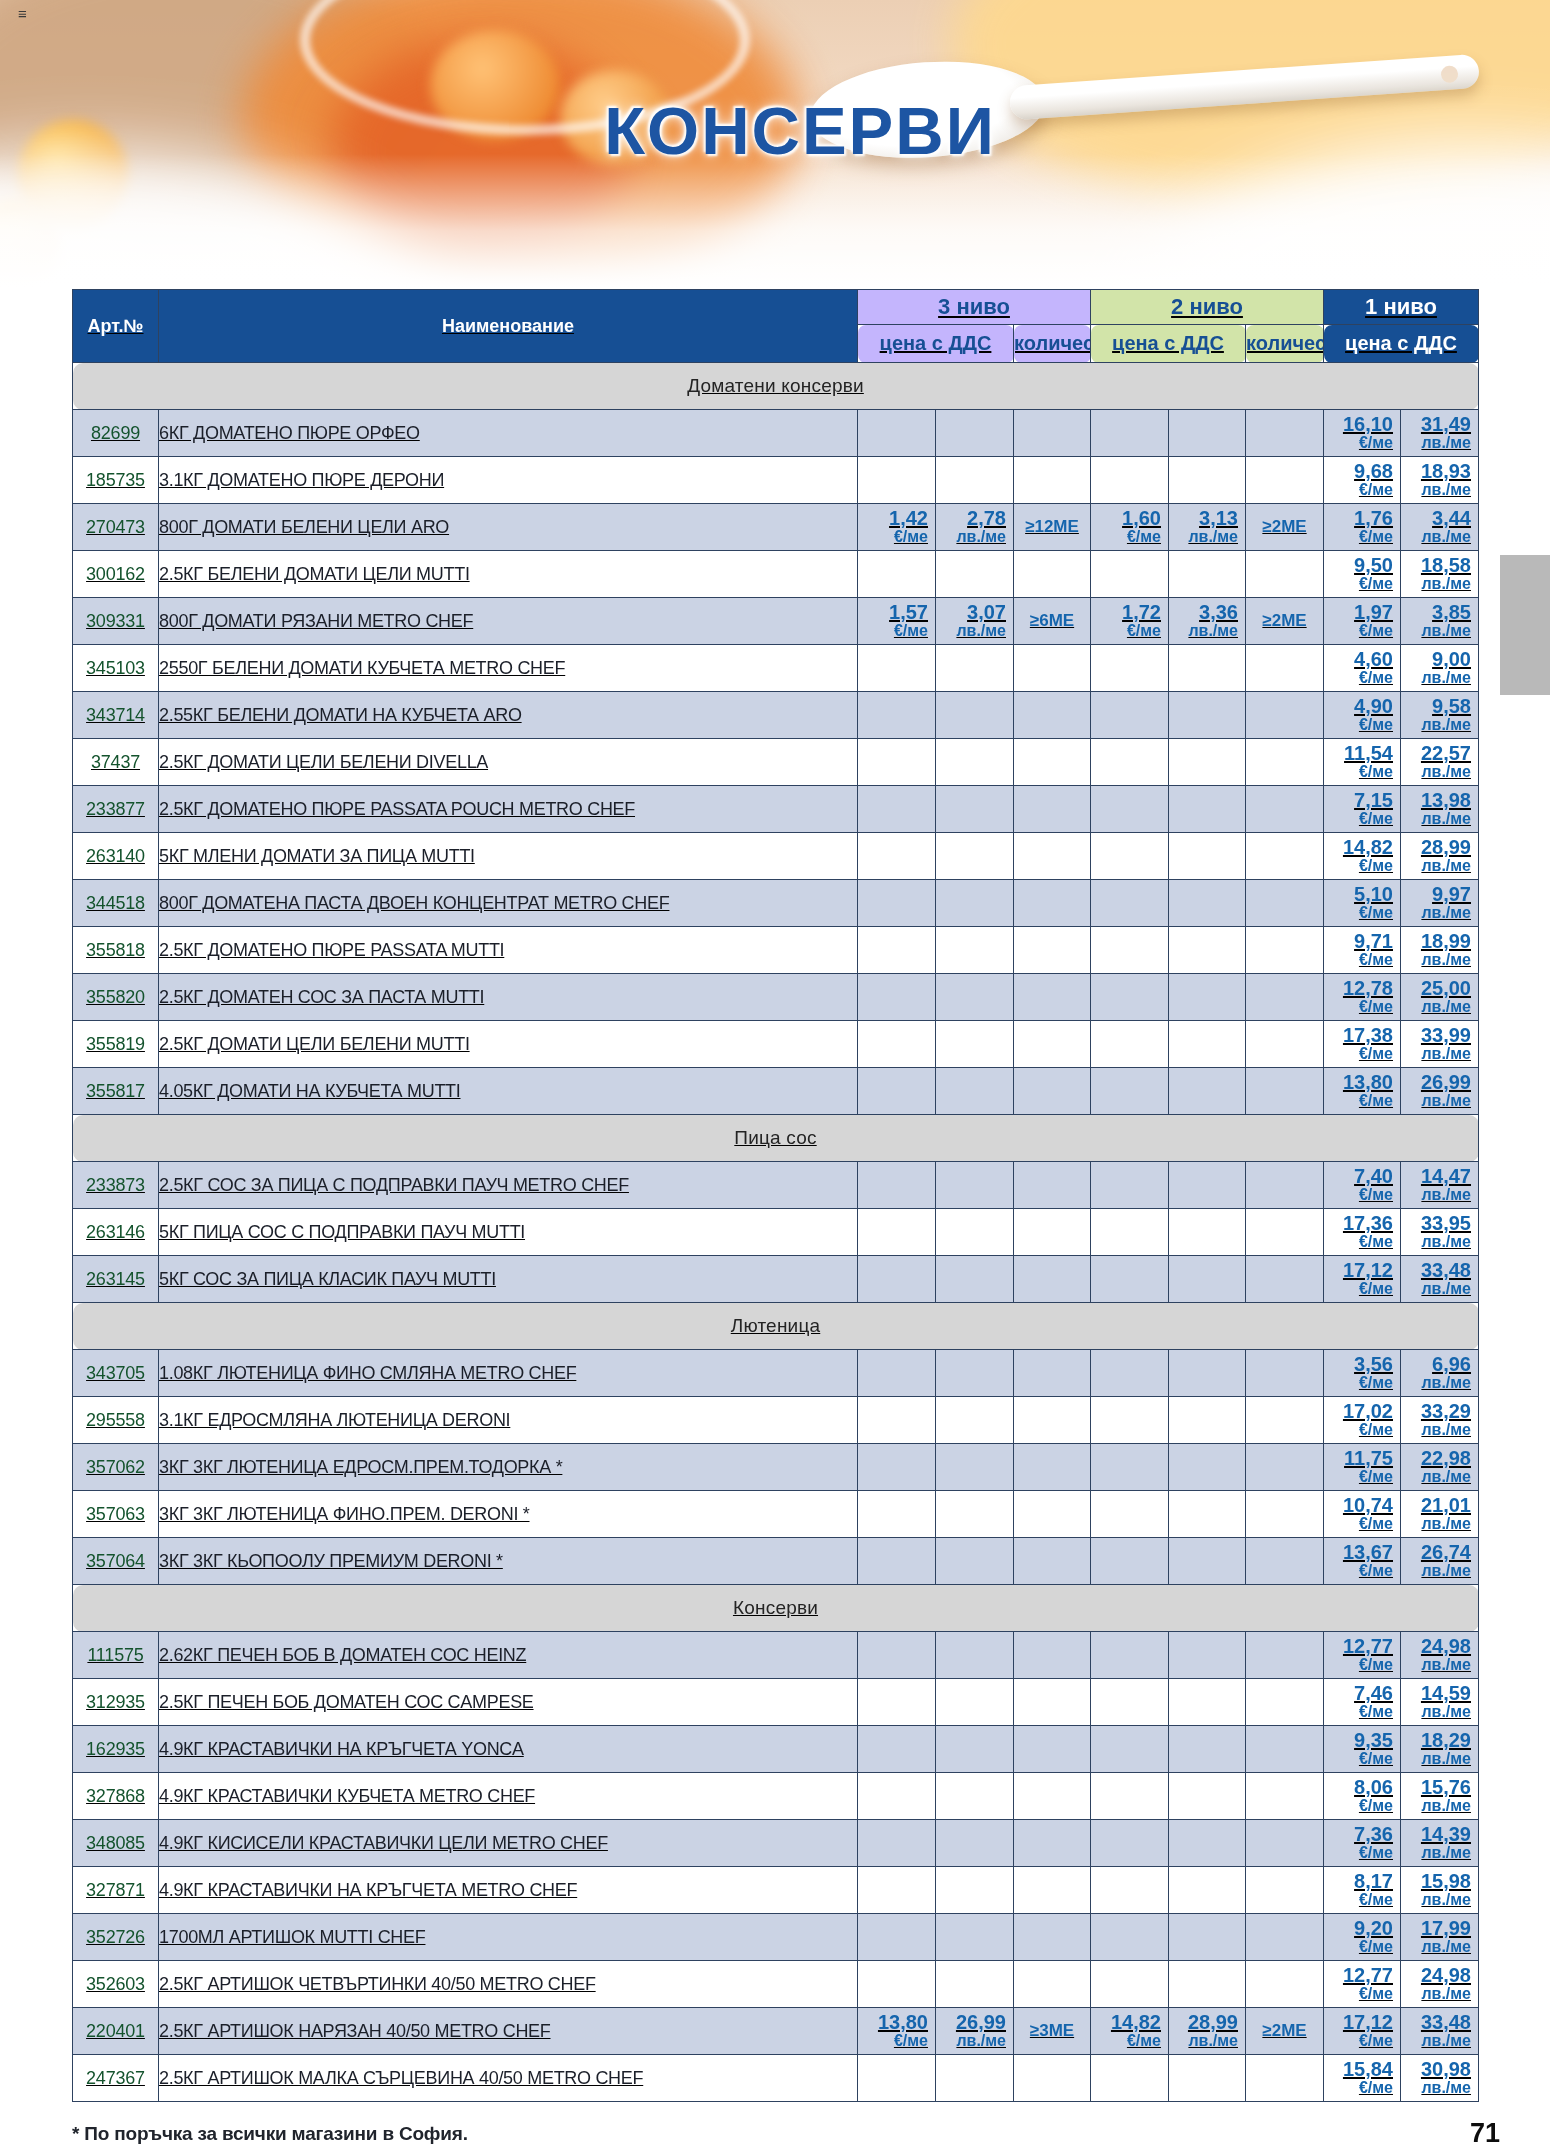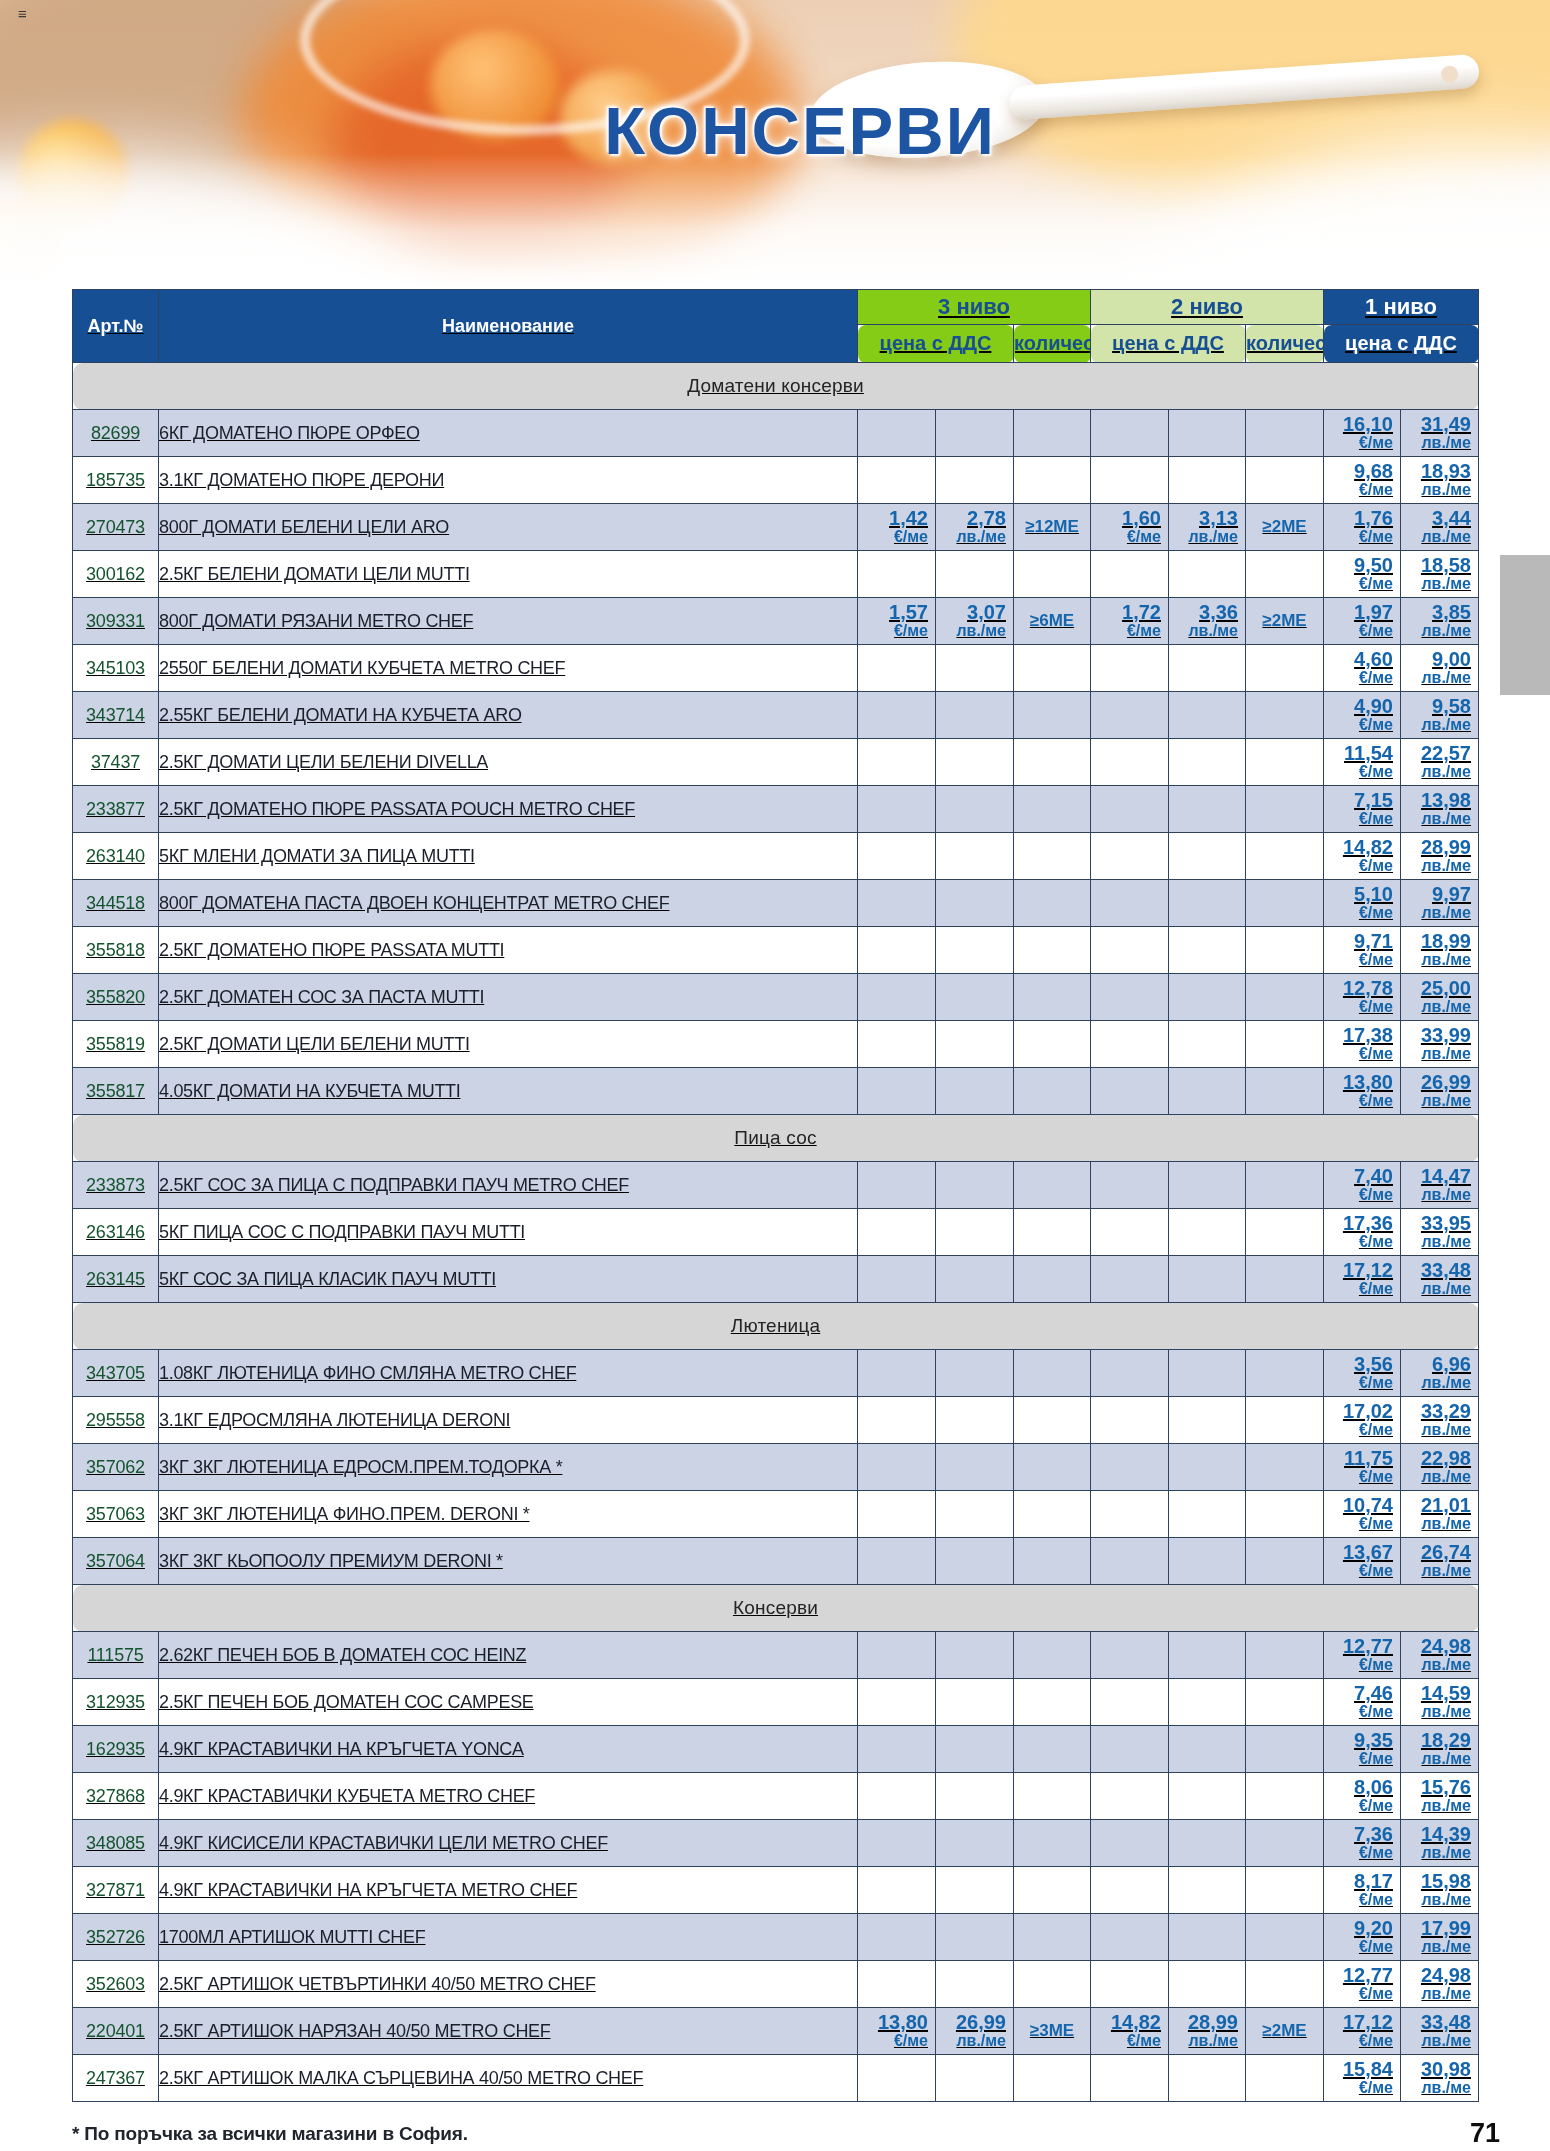--- a/index.html
+++ b/index.html
@@ -43,21 +43,21 @@
   
   .side-tab{position:absolute;right:0;top:555px;width:50px;height:140px;background:#b9b9b9;}
 
   
   table.price-table{position:absolute;left:72px;top:289px;width:1406px;
                     border-collapse:collapse;table-layout:fixed;text-decoration:underline;}
   .price-table th,.price-table td{border:1px solid #2e4260;padding:0;overflow:hidden;}
   .th-head{background:#164f94;color:#ffffff;font-size:18px;font-weight:bold;text-align:center;}
   .tier-label{font-size:22px;font-weight:bold;text-align:center;height:34px;}
   .sub{font-size:20px;font-weight:bold;text-align:center;height:37px;border-radius:8px;}
-  .tier3{background:#84cc16;color:#164f94;}
+  .tier3{background:#c4b5fd;color:#164f94;}
   .tier2{background:#d2e4a9;color:#164f94;}
   .tier1{background:#164f94;color:#ffffff;}
   .section-cell{background:#d6d6d6;color:#242424;font-size:19px;text-align:center;height:40px;letter-spacing:.2px;border-radius:10px;}
   .price-table td{height:46px;}
   .row-blue td{background:#cbd3e4;}
   .row-white td{background:#ffffff;}
   td.art{text-align:center;font-size:18px;color:#14532d;letter-spacing:-0.2px;}
   td.name{text-align:left;font-size:18px;color:#1b1f29;letter-spacing:-0.3px;}
   td.price{text-align:right;padding-right:7px;color:#1565ad;font-weight:bold;line-height:1.04;vertical-align:middle;}
   td.price .val{font-size:20px;}

